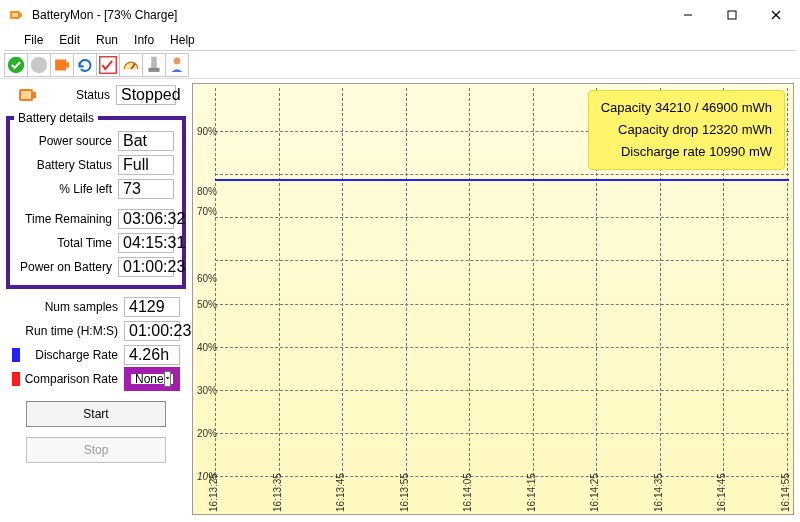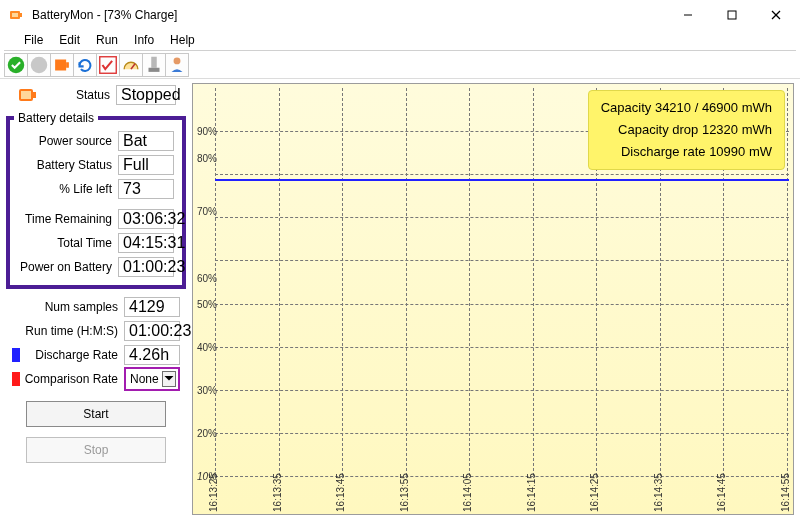--- a/index.html
+++ b/index.html
@@ -125,21 +125,21 @@
     border:1px solid #8a8a8a;
     background:#f4f4f4;
     display:flex; align-items:center; justify-content:center;
     font-size:12px;
   }
   .big-btn.disabled { color:#9a9a9a; border-color:#c0c0c0; background:#f8f8f8;}
 
   .combo {
     height:24px;
     display:flex; align-items:center;
-    border:2px solid #a21caf;
+    border:7px solid #a21caf;
     padding:0 2px 0 4px;
     font-size:12px;
     width:56px;
     background:#fff;
     justify-content:space-between;
   }
   .combo .tri {
     width:14px; height:16px;
     border:1px solid #6e6e6e;
     display:flex; align-items:center; justify-content:center;
@@ -364,21 +364,21 @@
       <div class="big-btn disabled">Stop</div>
     </div>
   </div>
 
   <div class="right-pane">
     <div class="chart">
       <div class="chart-inner" id="chart-inner">
           <div class="gridline-h" style="top: 47.1111px;"></div>
           <div class="ytick" style="top: 47.1111px;">90%</div>
           <div class="gridline-h" style="top: 90.2222px;"></div>
-          <div class="ytick" style="top: 74px;">80%</div>
+          <div class="ytick" style="top: 107px;">80%</div>
           <div class="gridline-h" style="top: 133.333px;"></div>
           <div class="ytick" style="top: 127px;">70%</div>
           <div class="gridline-h" style="top: 176.444px;"></div>
           <div class="ytick" style="top: 194px;">60%</div>
           <div class="gridline-h" style="top: 219.556px;"></div>
           <div class="ytick" style="top: 219.556px;">50%</div>
           <div class="gridline-h" style="top: 262.667px;"></div>
           <div class="ytick" style="top: 262.667px;">40%</div>
           <div class="gridline-h" style="top: 305.778px;"></div>
           <div class="ytick" style="top: 305.778px;">30%</div>

